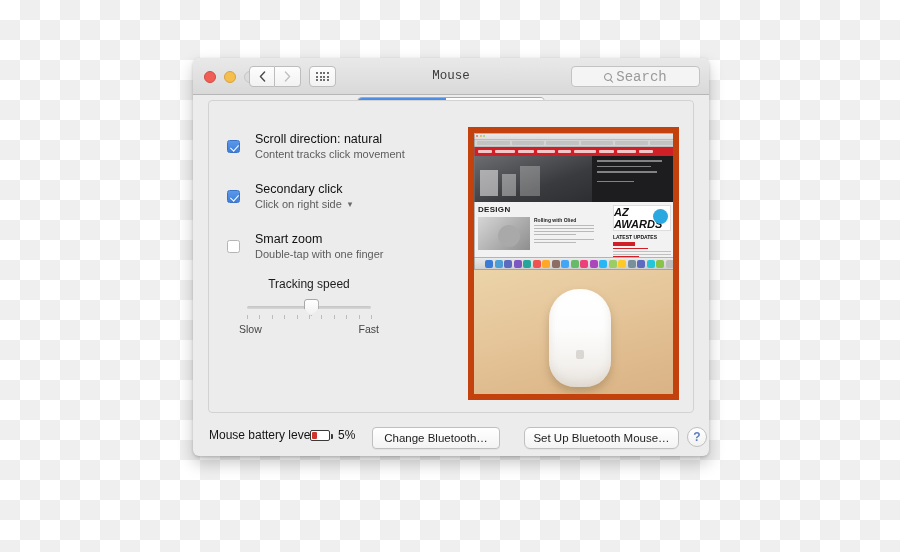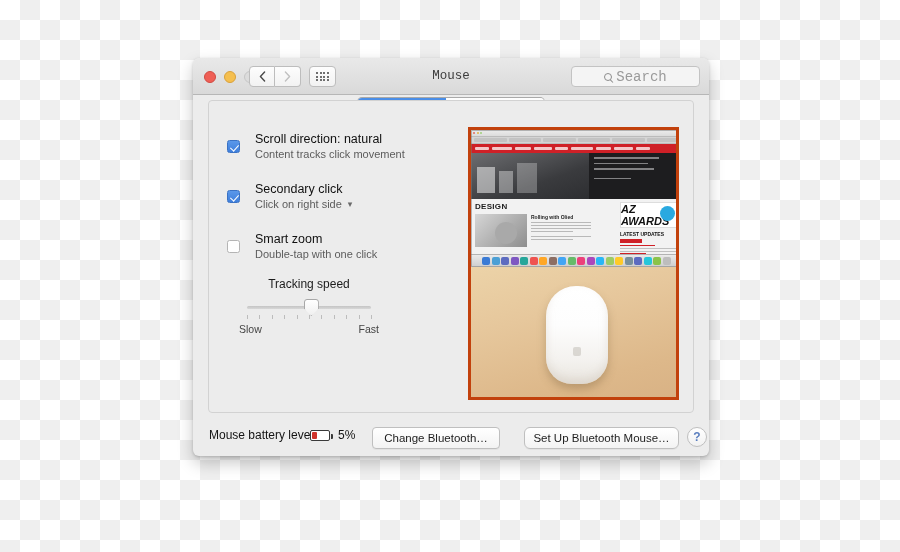--- a/index.html
+++ b/index.html
@@ -159,21 +159,21 @@
   .ticks i {
     position: absolute; top: 0; width: 1px; height: 4px; background: #bcbcbc;
   }
   .endlabels { display: flex; justify-content: space-between; font-size: 10.5px; color: #444; margin-top: 1px; }
 
   
   .preview {
     position: absolute; left: 259px; top: 26px;
     width: 211px; height: 273px;
     background: #fff;
-    border: 3px solid #c2410c;
+    border: 6px solid #c2410c;
     overflow: hidden;
   }
   .shot { position: absolute; left: 0; top: 0; width: 211px; height: 137px; background: #cfcfcf; }
   .shot-chrome { height: 7px; background: linear-gradient(to bottom,#ececec,#dcdcdc); border-bottom: 1px solid #bbb;
                  display: flex; align-items: center; gap: 1.5px; padding-left: 2px; }
   .shot-chrome i { width: 2px; height: 2px; border-radius: 50%; background: #b5b5b5; }
   .shot-tabbar { height: 7px; background: #d4d4d4; border-bottom: 1px solid #bdbdbd; display:flex; gap:2px; padding:1px 3px;}
   .shot-tabbar i { flex:1; background:#c3c3c3; border-radius:1px; }
   .shot-nav { height: 9px; background: #cf2027; display: flex; align-items: center; gap: 3px; padding: 0 4px; }
   .shot-nav i { height: 3px; background: rgba(255,255,255,0.75); border-radius: 1px; }
@@ -182,21 +182,21 @@
   .shot-hero .dark { position:absolute; right:0; top:0; width:44%; height:100%; background:#1d1d1f; }
   .shot-hero .dark i { display:block; height:1.5px; margin:4px 5px; background:rgba(255,255,255,0.45); }
   .shot-body { position: relative; height: 57px; background: #f2f2f2; }
   .shot-design { position:absolute; left:4px; top:3px; font-size:8px; font-weight:bold; color:#1b1b1b; letter-spacing:0.3px;}
   .shot-thumb { position:absolute; left:4px; top:15px; width:52px; height:33px; background:linear-gradient(135deg,#d6d6d6,#8e8e8e);}
   .shot-thumb::after{content:'';position:absolute;left:20px;top:8px;width:22px;height:22px;border-radius:50%;background:#a9a9a9;}
   .shot-art { position:absolute; left:60px; top:15px; width:60px; }
   .shot-art b { display:block; font-size:5px; color:#222; margin-bottom:2px; }
   .shot-art i { display:block; height:1.3px; background:#b9b9b9; margin-bottom:1.6px; }
   .shot-art i.sh { width:70%; }
-  .shot-side { position:absolute; right:4px; top:3px; width:58px; }
+  .shot-side { position:absolute; right:14px; top:3px; width:58px; }
   .shot-az { height:26px; background:#fff; border:1px solid #ddd; position:relative; display:flex; align-items:center; justify-content:center;}
   .shot-az b { font-size:11px; font-weight:bold; color:#111; font-style:italic; }
   .shot-az em { position:absolute; right:2px; top:3px; width:15px; height:15px; border-radius:50%; background:#2aa9e0;}
   .shot-lu { font-size:5px; font-weight:bold; color:#111; margin-top:3px; }
   .shot-lu-bar { height:4px; width:22px; background:#cf2027; margin:2px 0; }
   .shot-side i { display:block; height:1.2px; background:#c0c0c0; margin-bottom:1.6px; }
   .shot-side i.red { background:#cf2027; width:60%; }
   .shot-dock { position:absolute; left:0; bottom:0; width:100%; height:13px;
                background: linear-gradient(to bottom, rgba(235,235,235,0.95), rgba(205,205,205,0.95));
                border-top:1px solid #b3b3b3; display:flex; align-items:center; justify-content:center; gap:1.5px; padding:0 3px;}
@@ -323,21 +323,21 @@
         <div class="opt-sub">
           <span>Click on right side</span>
           <span class="chev">▾</span>
         </div>
       </div>
 
       <div class="opt">
         <span class="cbox cbox-off"></span>
         <div class="opt-title">Smart zoom</div>
         <div class="opt-sub">
-          <span>Double-tap with one click</span>
+          <span>Double-tap with one finger</span>
         </div>
       </div>
     </div>
 
     <div class="slider-wrap">
       <div class="slider-label">Tracking speed</div>
       <div class="track-area">
         <div class="track"></div>
         <div class="knob" id="slider-knob" style="left: 52%;"></div>
       </div>

